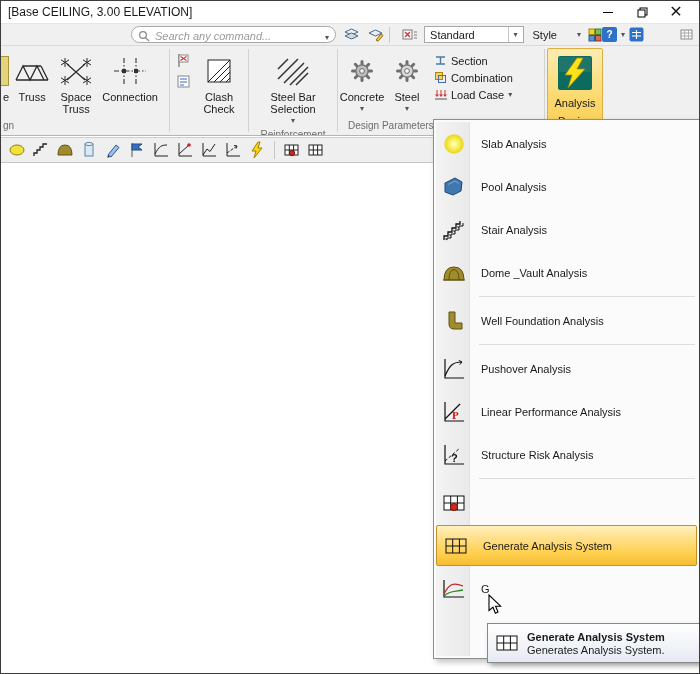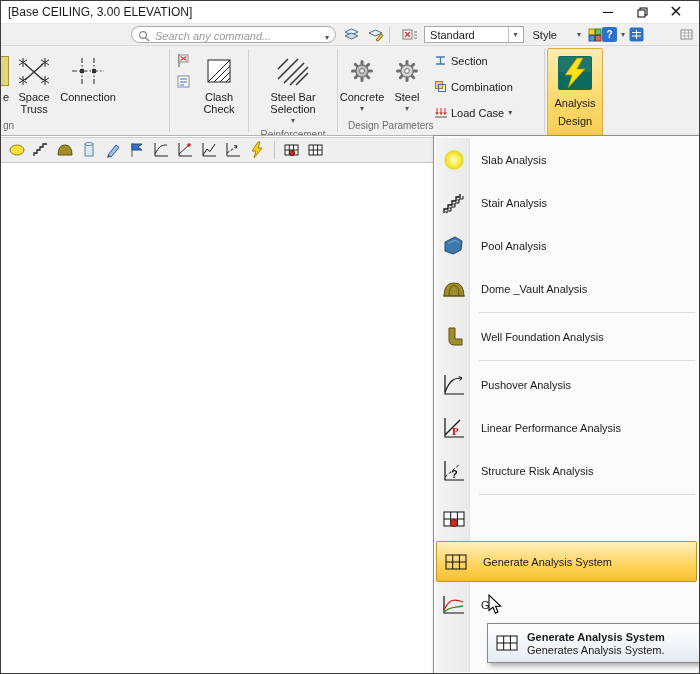--- a/index.html
+++ b/index.html
@@ -36,37 +36,37 @@
   .rg{display:flex;flex-direction:column;height:100%}
   .rgc{flex:1;display:flex;align-items:stretch;padding-top:4px}
   .rgl{height:16px;font-size:10px;color:#6d6d6d;text-align:center;line-height:13px;white-space:nowrap;overflow:hidden}
   .vsep{width:1px;background:#d2d2d2;margin:3px 0}
   .rbtn{display:flex;flex-direction:column;align-items:center;font-size:11px;line-height:12px;text-align:center;padding:1px 2px}
   .ric{height:40px;display:flex;align-items:center;justify-content:center}
   .rlabel{display:inline-block}
   .partial-icon{width:18px;height:30px;background:#e6d47c;border:1px solid #a59538;margin-left:-12px}
   .minicol{display:flex;flex-direction:column;gap:4px;padding:2px 2px 0 4px}
   .tbtn-s{width:18px;height:17px;display:flex;align-items:center;justify-content:center}
-  .chkcol{display:flex;flex-direction:column;justify-content:space-between;gap:4px;padding:4px 0 0 6px}
+  .chkcol{display:flex;flex-direction:column;justify-content:flex-start;gap:4px;padding:4px 0 0 6px}
   .chkrow{display:flex;align-items:center;gap:4px;font-size:11px;white-space:nowrap}
   .ad-btn{margin:2px;flex:1;display:flex;flex-direction:column;align-items:center;padding-top:3px;
       background:linear-gradient(180deg,#fdedb2 0%,#fcd768 55%,#f7c94e 100%);border:1px solid #dfae42;border-radius:2px;
       font-size:11px;line-height:18px;text-align:center}
 
   
   .drawbar{position:absolute;top:136px;left:0;width:100%;height:26px;background:#efefef;border-top:1px solid #cfcfcf;
       border-bottom:1px solid #c6c6c6;display:flex;align-items:center;padding-left:5px;gap:2px}
   .tbtn{width:22px;height:22px;display:flex;align-items:center;justify-content:center}
   .tsep{width:1px;height:18px;background:#c6c6c6;margin:0 4px}
 
   
   .canvas{position:absolute;top:162px;left:0;width:100%;height:512px;background:#fff}
 
   
-  .menu{position:absolute;left:432px;top:134px;width:267px;height:540px;background:#fbfbfb;border:1px solid #8f8f8f;
+  .menu{position:absolute;left:432px;top:118px;width:267px;height:540px;background:#fbfbfb;border:1px solid #8f8f8f;
       box-shadow:3px 3px 6px rgba(0,0,0,.25);padding:2px 1px;z-index:5;overflow:hidden}
   .mstrip{position:absolute;left:2px;top:2px;bottom:2px;width:34px;background:linear-gradient(to right,#f3f3f3,#eaeaea);
       border-right:1px solid #e3e3e3}
   .mitem{position:relative;height:43px;display:flex;align-items:center;padding:0 4px;gap:12px}
   .mic{width:30px;display:flex;align-items:center;justify-content:center;flex-shrink:0}
   .msep{height:1px;background:#dcdcdc;margin:2px 3px 2px 44px}
   .mitem.hl{background:linear-gradient(180deg,#fff0bd 0%,#ffde85 35%,#ffd04e 70%,#f4bd34 100%);
       border:1px solid #c2912c;border-radius:2px;height:41px;margin:1px 1px}
   .slab-dot{width:20px;height:20px;border-radius:50%;
       background:radial-gradient(circle,#ffffc9 0%,#f6e93e 45%,#e9d82a 62%,rgba(233,216,42,.12) 78%,transparent 82%)}
@@ -168,20 +168,28 @@
 <div class="ribbon">
 
   <div class="rg" style="width:168px">
     <div class="rgc">
       <div class="rbtn">
         <div class="ric">
             <div class="partial-icon"></div>
           </div>
         <span class="rlabel">e</span>
       </div>
+      <div class="rbtn" style="width:42px">
+        <div class="ric">
+          <svg width="36" height="26">
+              <path d="M2 22 H34 M9 8 H27 M2 22 L9 8 L16 22 L23 8 L30 22 M27 8 L34 22" fill="none" stroke="#2a2a2a" stroke-width="1.3"></path>
+            </svg>
+        </div>
+        <span class="rlabel">Truss</span>
+      </div>
       <div class="rbtn" style="width:46px">
         <div class="ric">
           <svg width="36" height="32">
             <path d="M9 9 L27 25 M27 9 L9 25" stroke="#2a2a2a" stroke-width="1.2"></path>
             <g stroke="#2a2a2a" stroke-width="1">
               <path d="M7 3 V12 M3 4.8 L11 10 M11 4.8 L3 10"></path>
               <path d="M29 3 V12 M25 4.8 L33 10 M33 4.8 L25 10"></path>
               <path d="M7 21 V30 M3 22.8 L11 28 M11 22.8 L3 28"></path>
               <path d="M29 21 V30 M25 22.8 L33 28 M33 22.8 L25 28"></path>
             </g>
@@ -418,36 +426,36 @@
   <div class="mitem">
     <div class="mic">
         <div class="slab-dot"></div>
       </div>
     <span>Slab Analysis</span>
   </div>
 
   <div class="mitem">
     <div class="mic">
         <svg width="26" height="26">
+          <path d="M4 9 L14 4 L21 8 L20 17 L12 21 L4 18 Z" fill="#3f78b0" stroke="#1c4a77"></path>
+          <path d="M7 10.5 L14 7 L18 9.5" fill="none" stroke="#7fa8cf"></path>
+        </svg>
+      </div>
+    <span>Pool Analysis</span>
+  </div>
+
+  <div class="mitem">
+    <div class="mic">
+        <svg width="26" height="26">
           <path d="M3 23 V19 H7 V15 H11 V11 H15 V7 H19 V4" fill="none" stroke="#111" stroke-width="1.3"></path>
           <path d="M6 23 V21 H10 V17 H14 V13 H18 V9 H22 V6" fill="none" stroke="#111" stroke-width="1"></path>
           <path d="M4 21.5 L6 23 M8 17.5 L10 19 M12 13.5 L14 15 M16 9.5 L18 11" stroke="#111" stroke-width=".8"></path>
         </svg>
       </div>
     <span>Stair Analysis</span>
-  </div>
-
-  <div class="mitem">
-    <div class="mic">
-        <svg width="26" height="26">
-          <path d="M4 9 L14 4 L21 8 L20 17 L12 21 L4 18 Z" fill="#3f78b0" stroke="#1c4a77"></path>
-          <path d="M7 10.5 L14 7 L18 9.5" fill="none" stroke="#7fa8cf"></path>
-        </svg>
-      </div>
-    <span>Pool Analysis</span>
   </div>
 
   <div class="mitem">
     <div class="mic">
         <svg width="26" height="26">
           <path d="M3 20 Q3 7 13 7 Q23 7 23 20 Z" fill="#a08c2a" stroke="#5f5214"></path>
           <path d="M8 20 Q8 10 13 9.5 M18 20 Q18 10 13 9.5" fill="none" stroke="#5f5214"></path>
           <path d="M2 20 H24" stroke="#5f5214"></path>
         </svg>
       </div>

